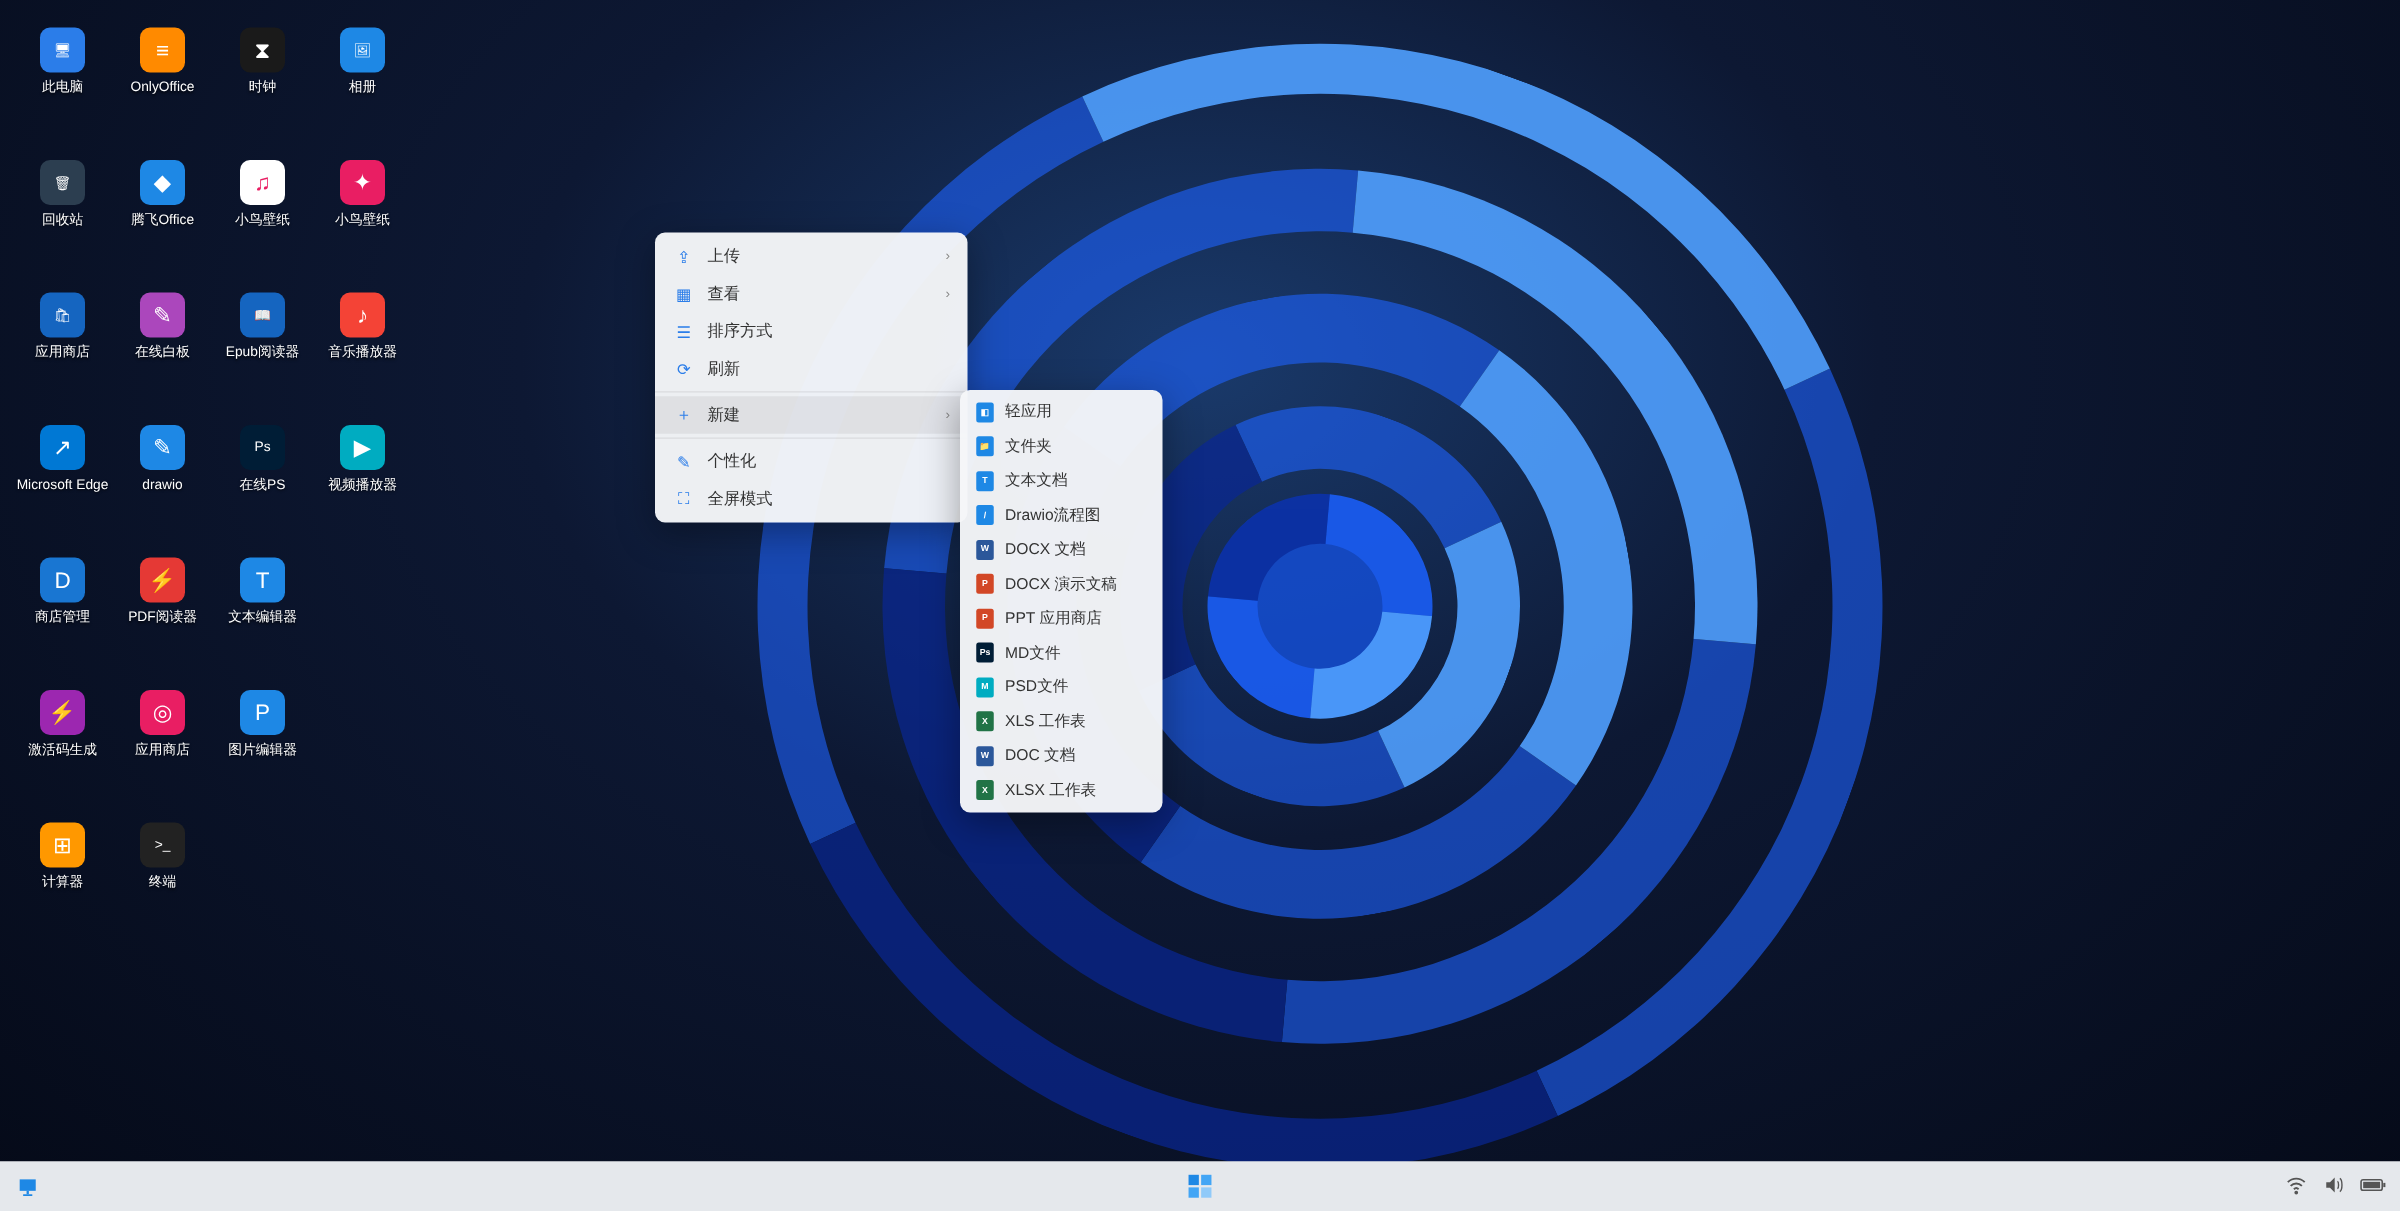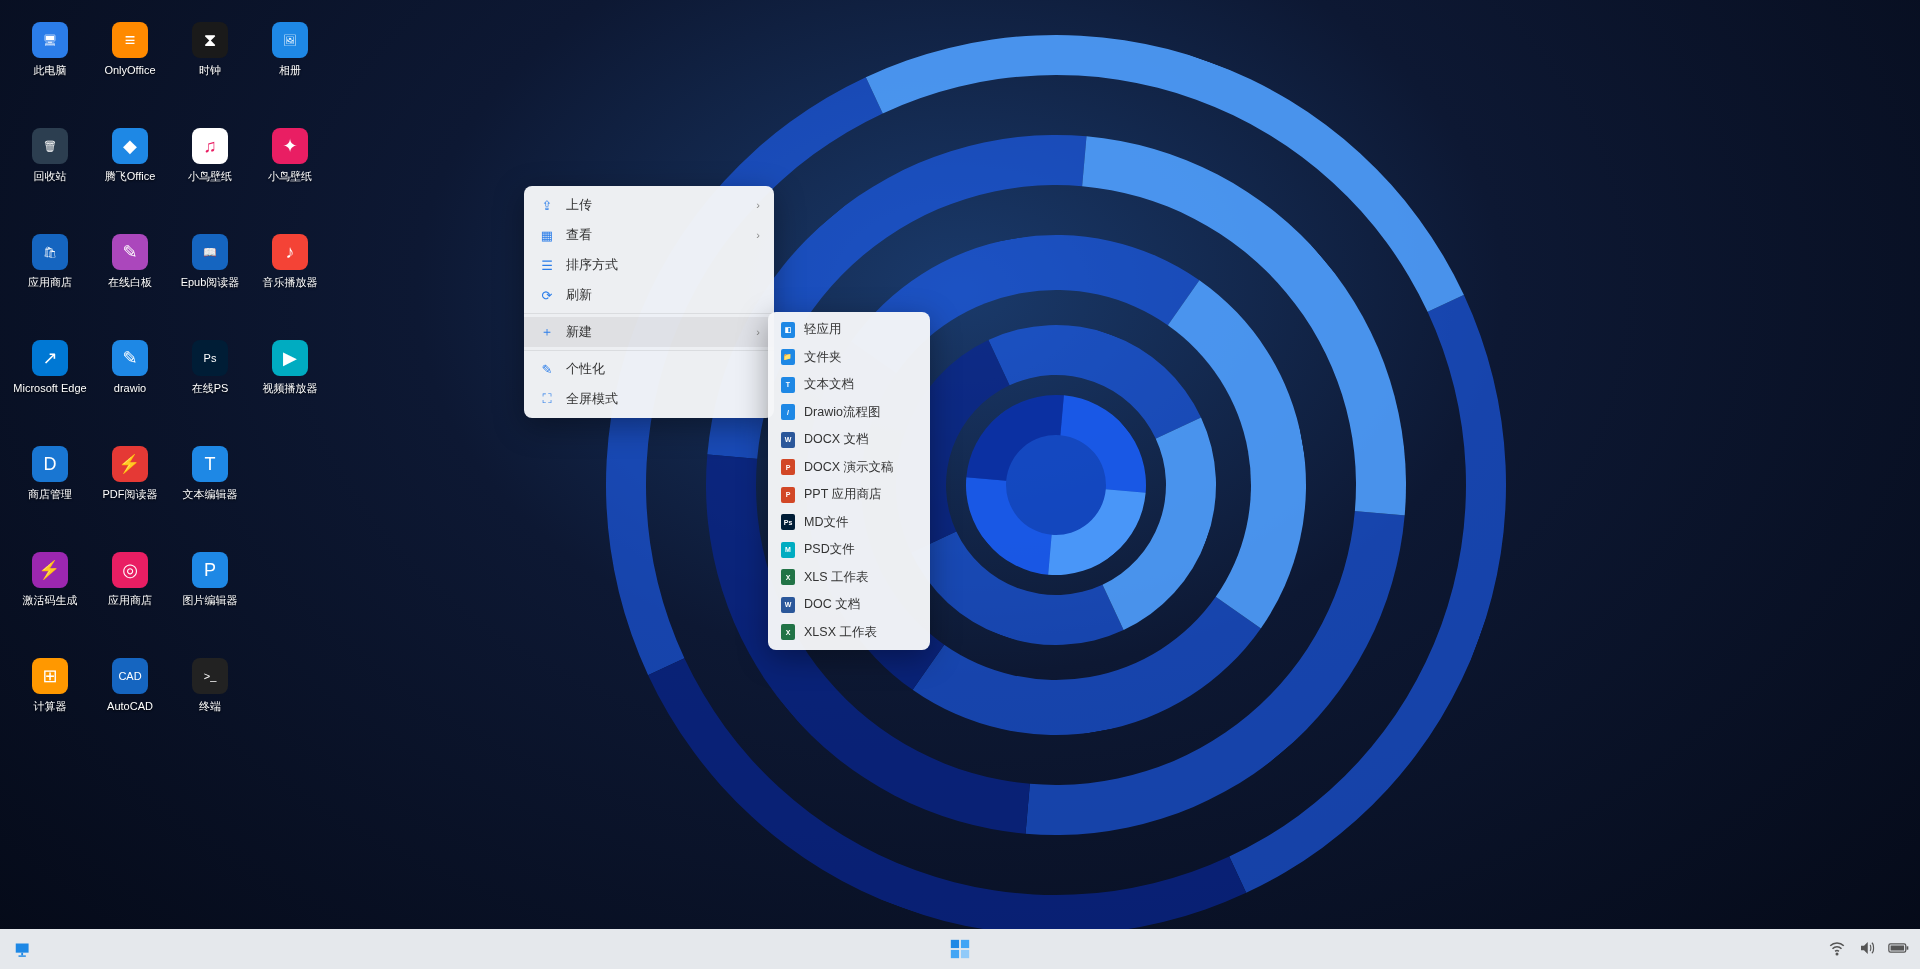--- a/index.html
+++ b/index.html
@@ -208,24 +208,20 @@
         <div class="lbl">应用商店</div>
       </div>
       <div class="dicon">
         <div class="box" style="background: rgb(30, 136, 229);">P</div>
         <div class="lbl">图片编辑器</div>
       </div>
       <div style="visibility: hidden;"></div>
       <div class="dicon">
         <div class="box" style="background: rgb(255, 152, 0);">⊞</div>
         <div class="lbl">计算器</div>
-      </div>
-      <div class="dicon">
-        <div class="box" style="background: rgb(21, 101, 192); font-size: 11px;">CAD</div>
-        <div class="lbl">AutoCAD</div>
       </div>
       <div class="dicon">
         <div class="box" style="background: rgb(34, 34, 34); font-size: 11px;">&gt;_</div>
         <div class="lbl">终端</div>
       </div>
       <div style="visibility: hidden;"></div>
     </div>
 </div>
 
 <div class="ctx main" id="ctx-main">

